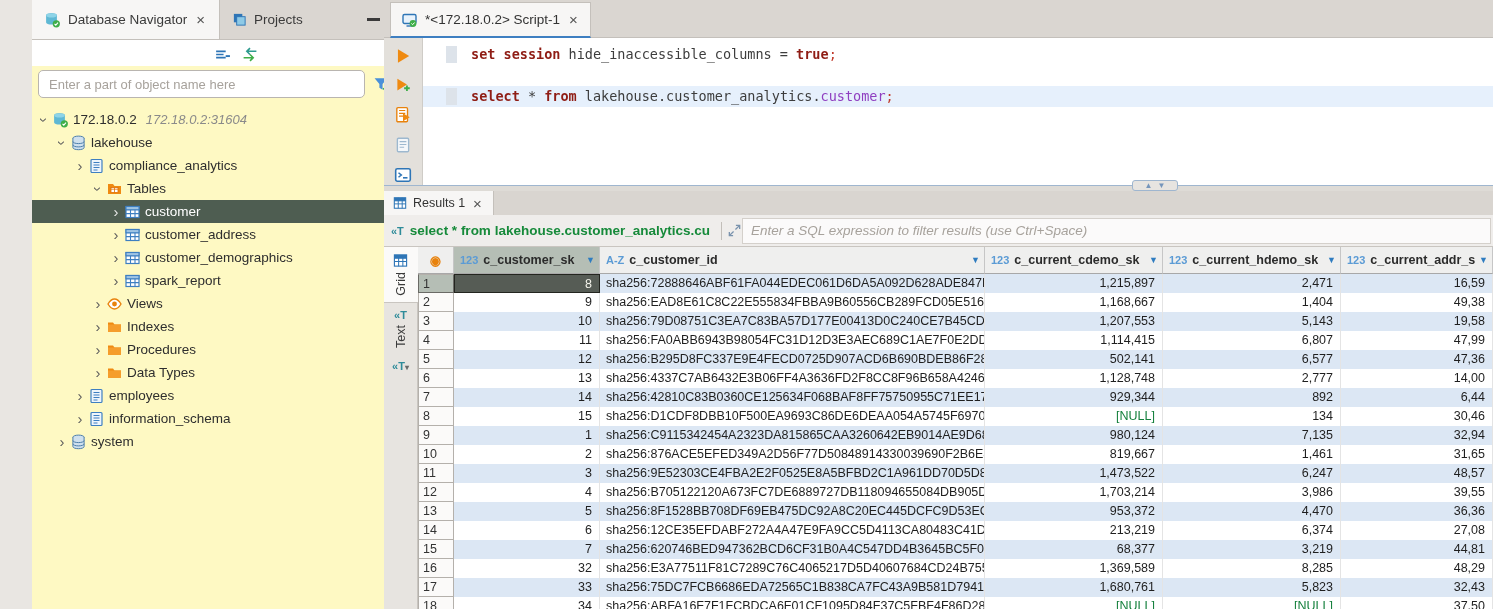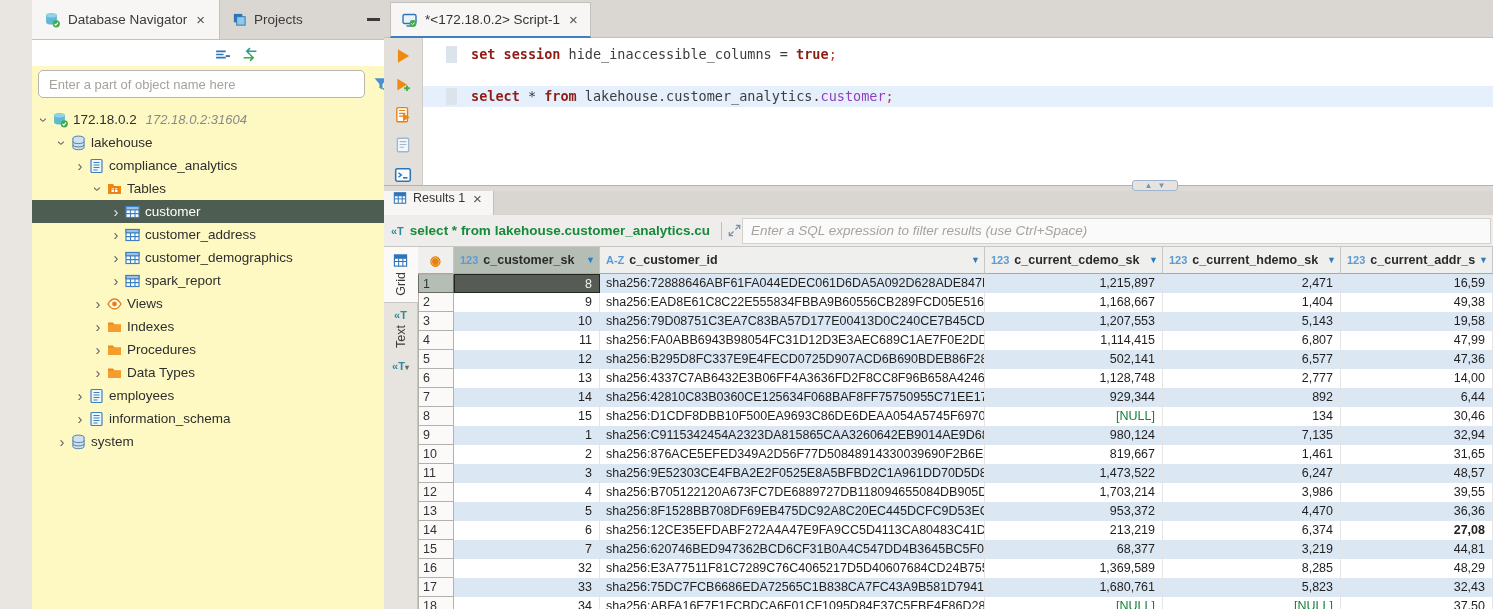--- a/index.html
+++ b/index.html
@@ -54,21 +54,21 @@
   .tok-tbl { color:#8f3fc0; }
   .tok-delim { color:#c0392b; }
 
   
   #splitter { position:absolute; left:384px; top:185px; width:1109px; height:6px; background:#dedbd6; border-top:1px solid #9fb6cf; }
   .split-pill { position:absolute; left:748px; top:-6px; width:46px; height:11px; background:#e7e4e0; border:1px solid #9fb6cf; border-radius:3px; display:flex; align-items:center; justify-content:center; gap:5px; font-size:8px; color:#7595bb; line-height:1; }
 
   
   #results-panel { position:absolute; left:384px; top:191px; width:1109px; height:418px; background:#efedeb; }
   .res-tabs { height:24px; background:#d9d5d0; display:flex; align-items:stretch; }
-  .rtab { display:flex; align-items:flex-start; gap:6px; padding:0 9px; background:#f7f6f5; border-right:1px solid #c4c0bb; font-size:12.5px; color:#333; }
+  .rtab { display:flex; align-items:center; gap:6px; padding:0 9px; background:#f7f6f5; border-right:1px solid #c4c0bb; font-size:12.5px; color:#333; }
   .res-filter { height:32px; background:#efedeb; border-bottom:1px solid #c9c5c0; display:flex; align-items:center; padding-left:7px; }
   .res-filter .fsql { color:#168a3a; font-weight:bold; font-size:13.5px; white-space:nowrap; margin:0 6px 0 6px; }
   .fsep { width:1px; height:18px; background:#c2beb9; margin:0 5px; }
   .res-filter-input { flex:1; height:26px; background:#fbfafa; border:1px solid #d4d0cb; margin-right:2px; display:flex; align-items:center; padding-left:8px; font-size:13.5px; font-style:italic; color:#a7a29c; white-space:nowrap; overflow:hidden; }
 
   .res-body { position:absolute; left:0; top:56px; width:1109px; height:362px; display:flex; }
   .side-strip { width:34px; background:#e7e4e0; border-right:1px solid #c9c5c0; display:flex; flex-direction:column; align-items:center; }
   .side-tab { width:34px; display:flex; flex-direction:column; align-items:center; padding:6px 0; gap:4px; }
   .side-tab.active { background:#fbfaf9; border-bottom:1px solid #c9c5c0; }
   .side-label { writing-mode:vertical-rl; transform:rotate(180deg); font-size:12.5px; color:#3a3a3a; }
@@ -589,21 +589,21 @@
               <div class="dcell num" style="width: 178px;">953,372</div>
               <div class="dcell num" style="width: 178px;">4,470</div>
               <div class="dcell num" style="width: 152px;">36,36</div>
             </div>
             <div class="drow">
               <div class="rnum">14</div>
               <div class="dcell num" style="width: 146px;">6</div>
               <div class="dcell" style="width: 385px;">sha256:12CE35EFDABF272A4A47E9FA9CC5D4113CA80483C41D17C8</div>
               <div class="dcell num" style="width: 178px;">213,219</div>
               <div class="dcell num" style="width: 178px;">6,374</div>
-              <div class="dcell num" style="width: 152px; font-weight: bold;">27,08</div>
+              <div class="dcell num" style="width: 152px;">27,08</div>
             </div>
             <div class="drow stripe">
               <div class="rnum">15</div>
               <div class="dcell num" style="width: 146px;">7</div>
               <div class="dcell" style="width: 385px;">sha256:620746BED947362BCD6CF31B0A4C547DD4B3645BC5F0B10</div>
               <div class="dcell num" style="width: 178px;">68,377</div>
               <div class="dcell num" style="width: 178px;">3,219</div>
               <div class="dcell num" style="width: 152px;">44,81</div>
             </div>
             <div class="drow">

